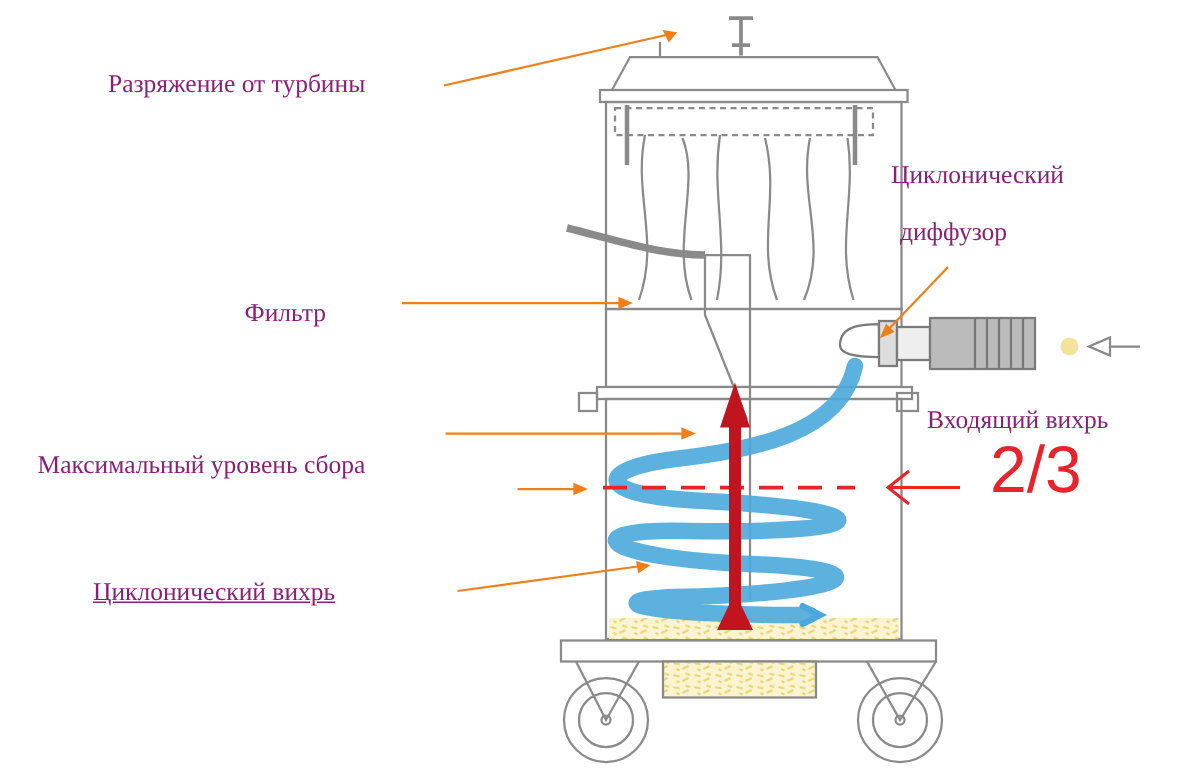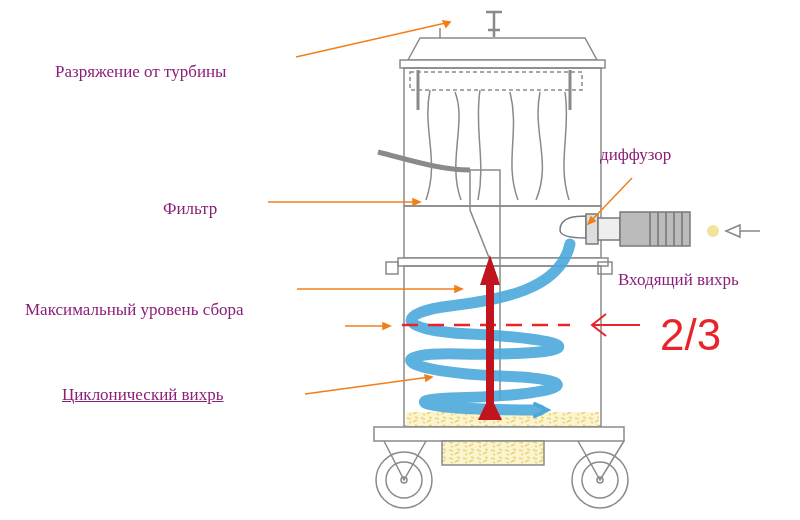--- a/index.html
+++ b/index.html
@@ -91,20 +91,21 @@
         <path d="M462 289 l-7 -3 v6z"></path>
       <line x1="345" y1="326" x2="386" y2="326"></line>
         <path d="M390 326 l-7 -3 v6z"></path>
       <line x1="305" y1="394" x2="430" y2="377"></line>
         <path d="M432 377 l-7 -2 1 6z"></path>
       <line x1="632" y1="178" x2="590" y2="222"></line>
         <path d="M588 224 l3 -7 4 4z"></path>
     </g>
   </svg>
 
-  <div class="lbl" style="left:55px;top:47px;margin-top:16px;">Разряжение от турбины</div>
+  <div class="lbl" style="left:72px;top:47px;">Разряжение от турбины</div>
   <div class="lbl" style="left:132px;top:200px;margin-left:31px;">Фильтр</div>
   <div class="lbl" style="left:25px;top:301px;">Максимальный уровень сбора</div>
   <div class="lbl" style="left:62px;top:386px;text-decoration:underline;">Циклонический вихрь</div>
+  <div class="lbl" style="left:594px;top:108px;">Циклонический</div>
   <div class="lbl" style="left:600px;top:146px;">диффузор</div>
   <div class="lbl" style="left:618px;top:271px;">Входящий вихрь</div>
-  <div class="big" style="left:660px;top:313px;">2/3</div>
+  <div class="big" style="left:660px;top:292px;">2/3</div>
 </div>
 
 </body></html>

